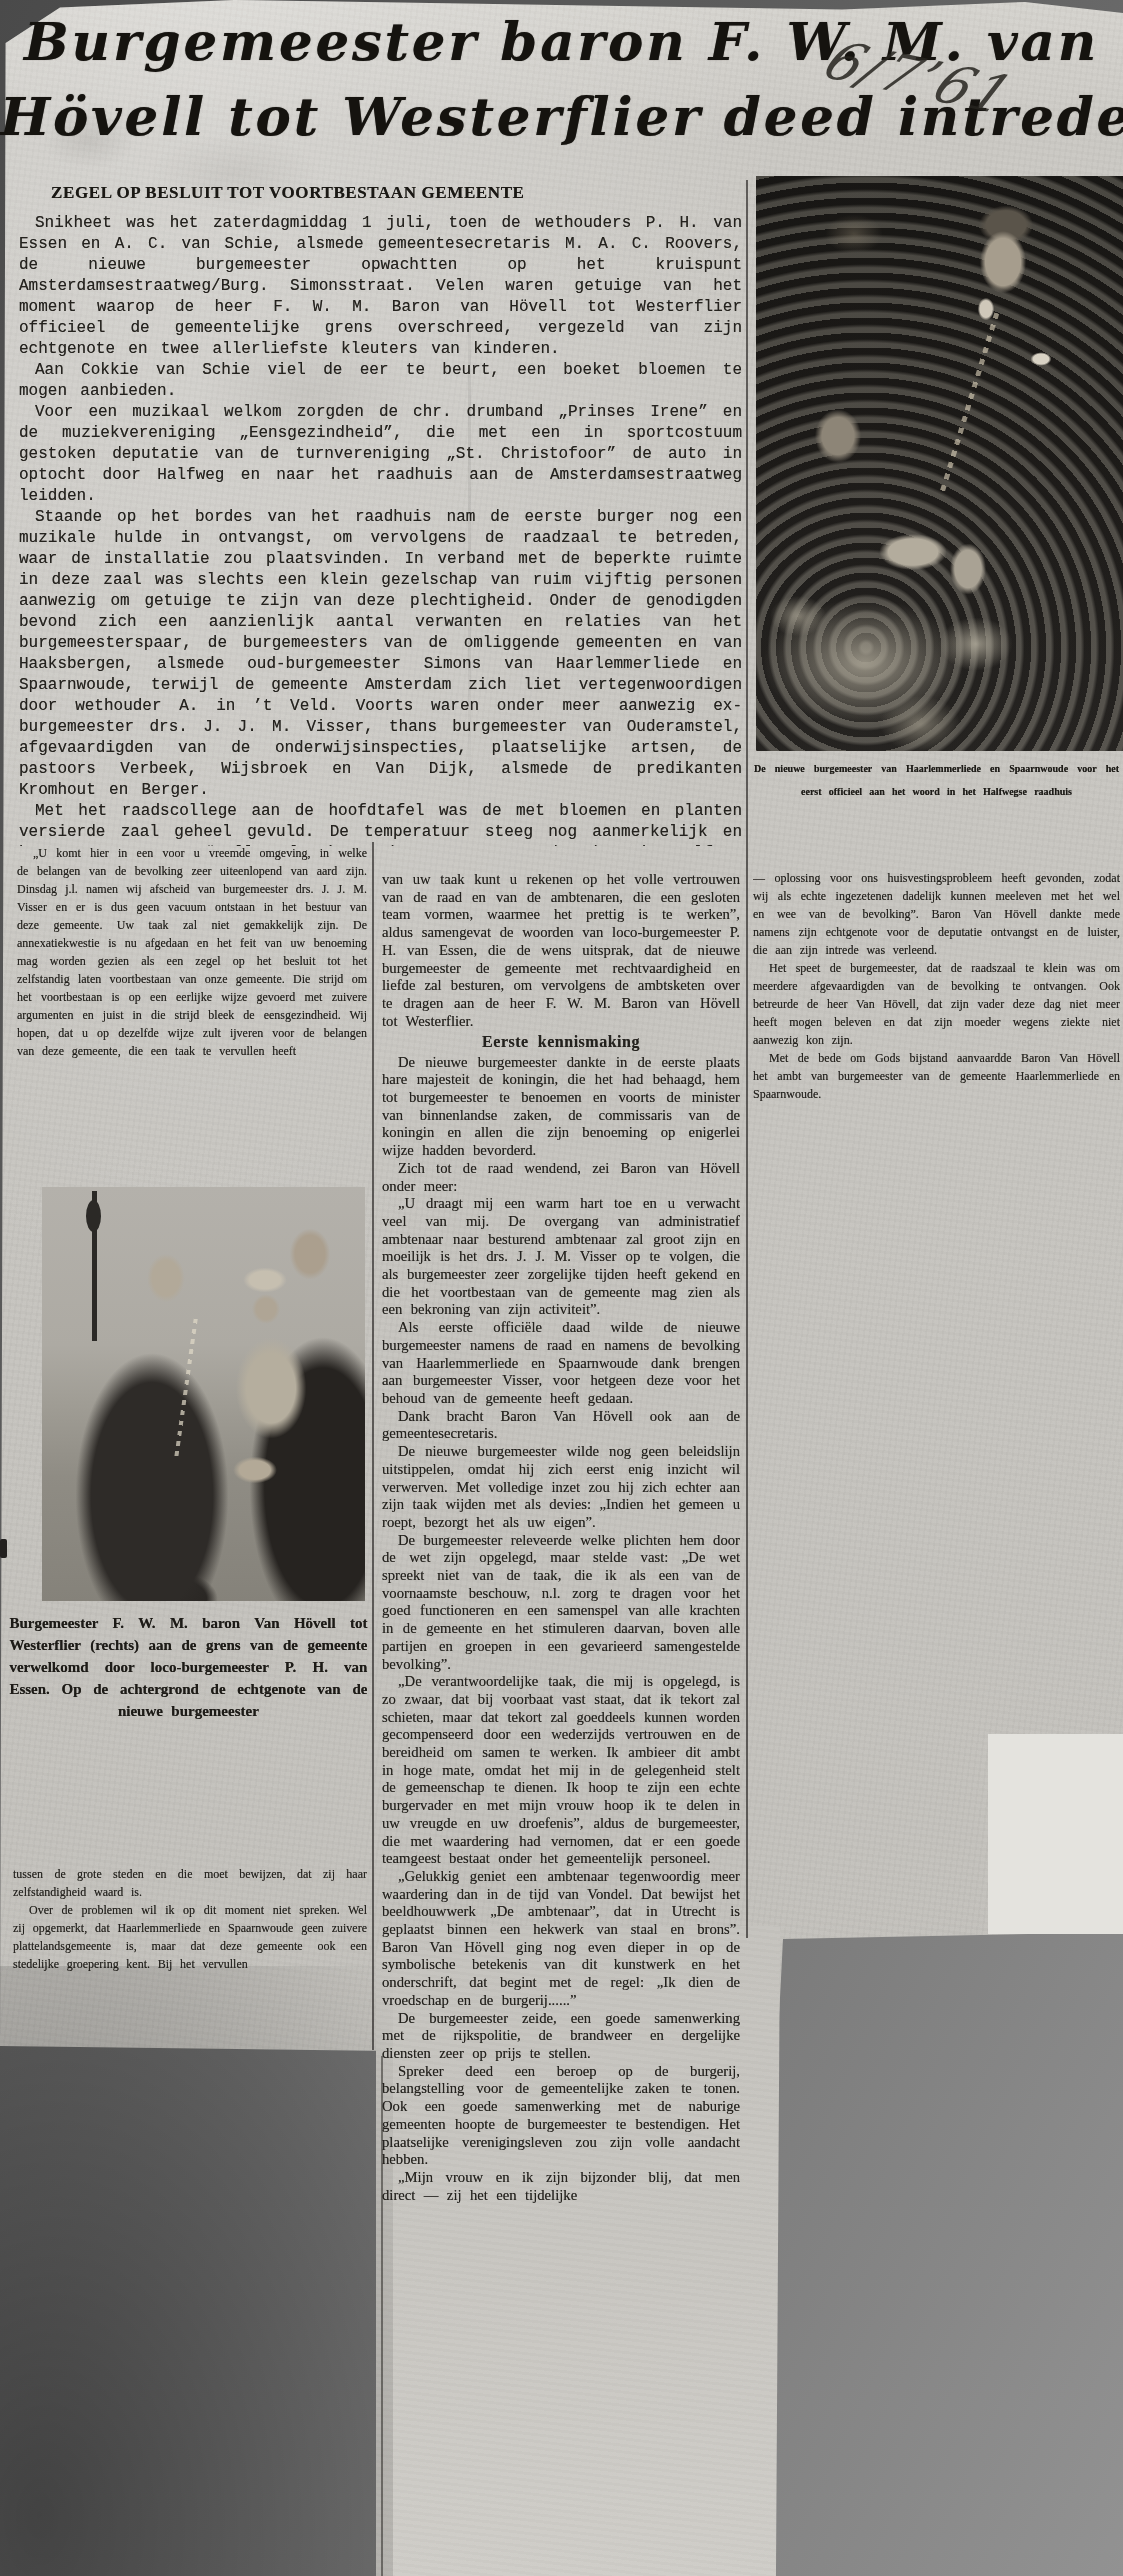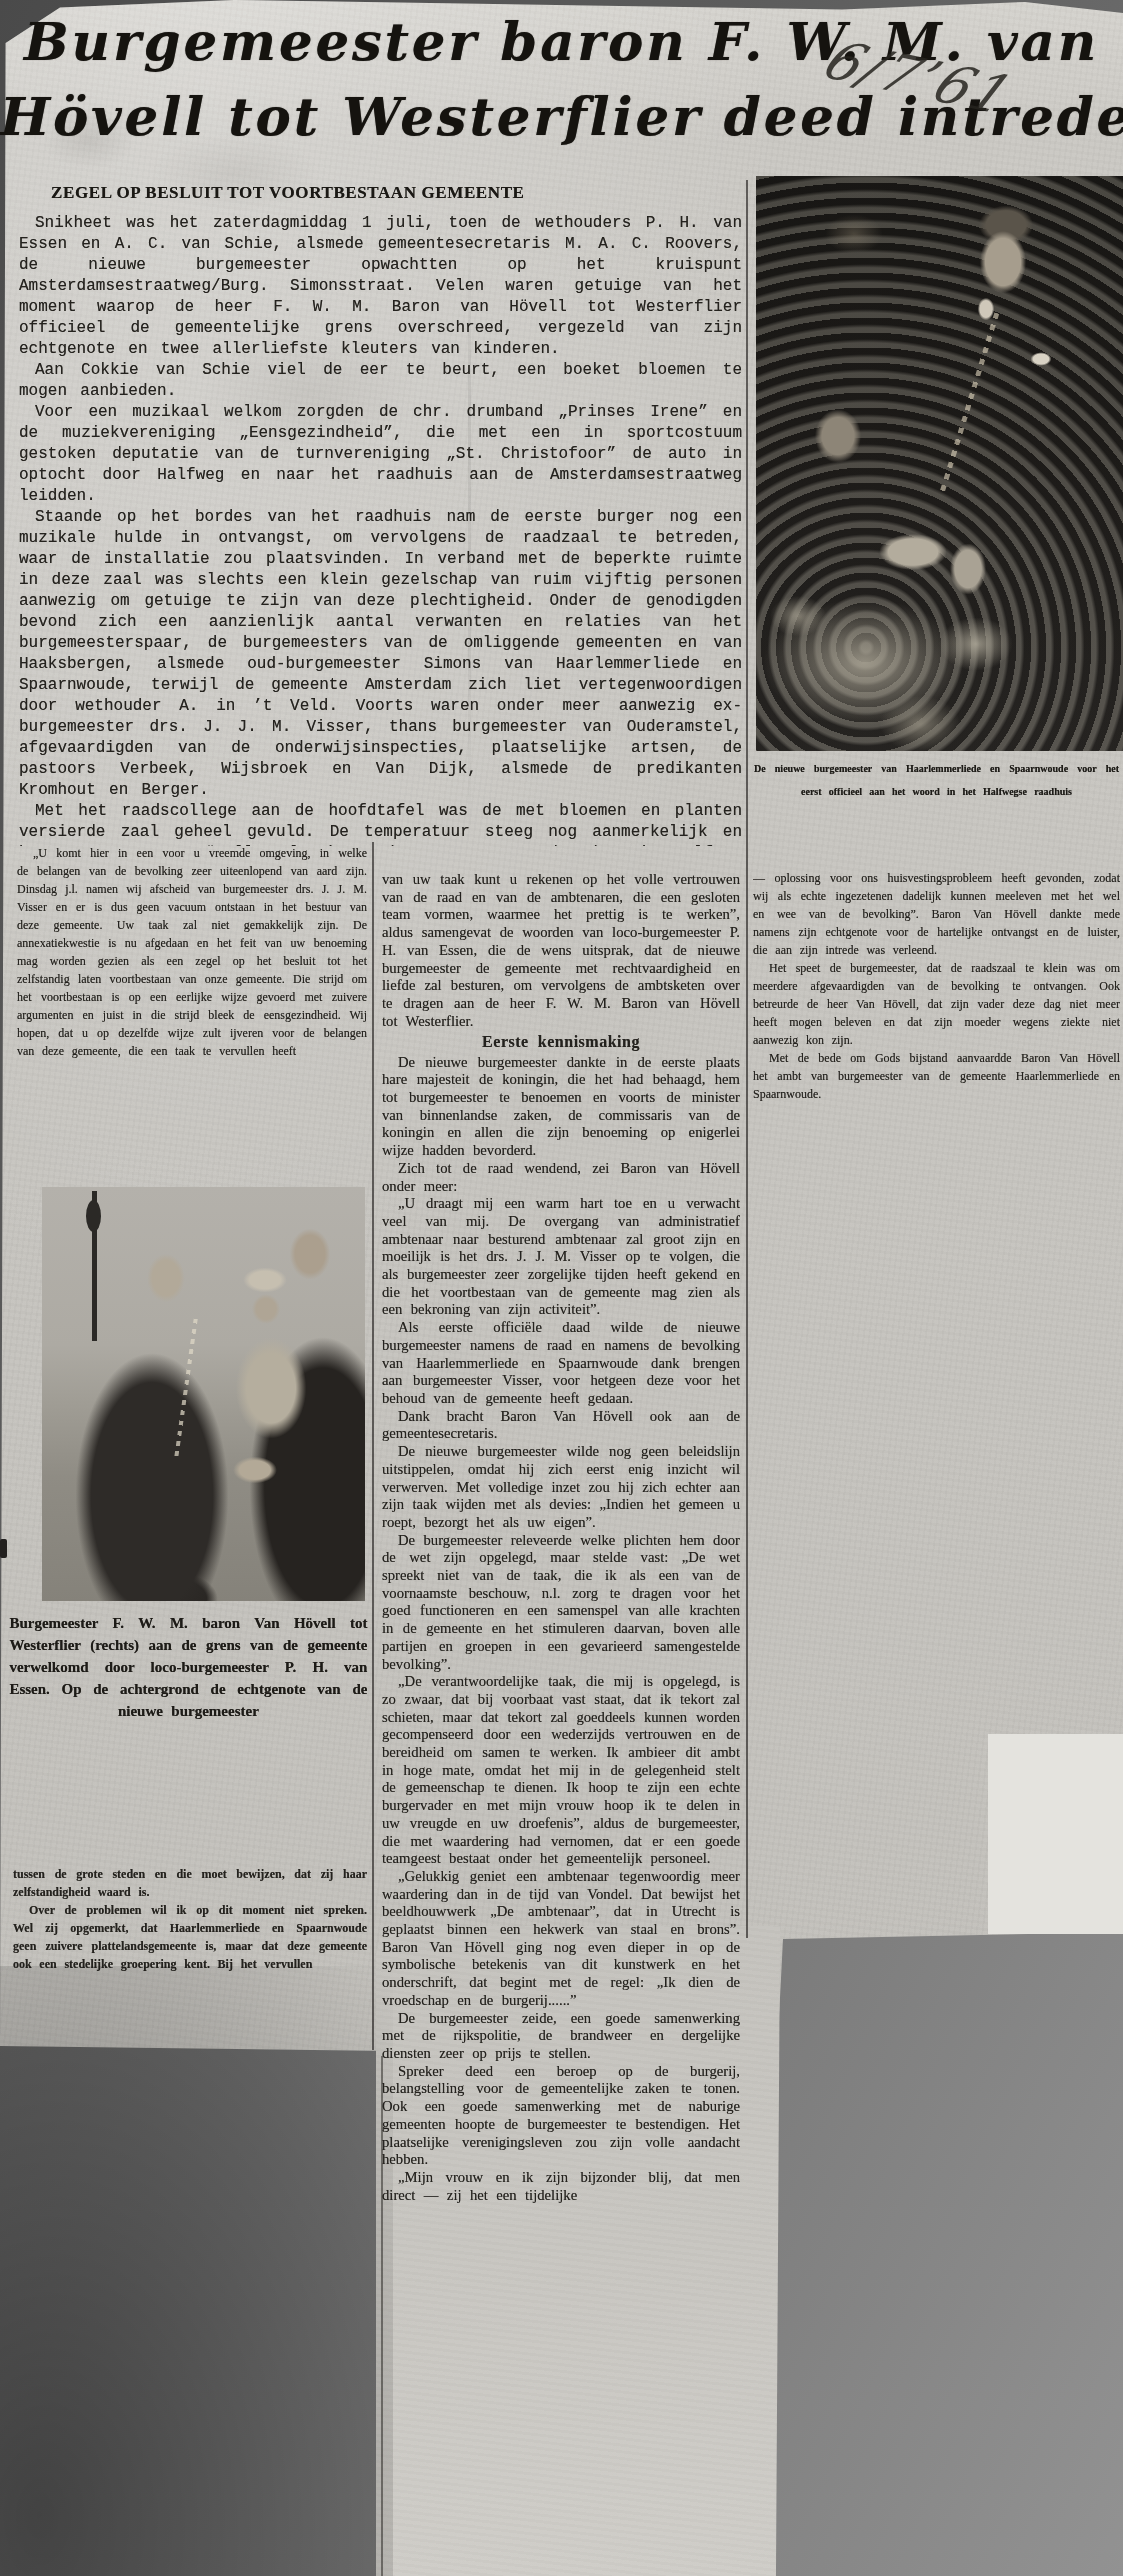--- a/index.html
+++ b/index.html
@@ -41,21 +41,21 @@
     transform:rotate(12deg) skewX(-16deg);opacity:.85;letter-spacing:1.9px;}
 
   .txt{color:#24221e;text-align:justify;text-shadow:0 0 0.6px rgba(36,34,30,.55);}
   .txt .par{margin:0;text-indent:16px;}
   .txt .par.ni{text-indent:0;}
   .b{font-weight:400;}
   .intro{position:absolute;left:19px;top:213px;width:723px;height:633px;overflow:hidden;
     font-size:16px;line-height:21px;word-spacing:3.7px;font-family:Liberation Mono, monospace;}
   .col{font-size:12px;line-height:18px;word-spacing:4.7px;overflow:hidden;}
   .col-left{position:absolute;left:17px;top:844px;width:350px;height:348px;}
-  .col-left-after{position:absolute;left:13px;top:1865px;width:354px;height:183px;font-weight:bold;}
+  .col-left-after{position:absolute;left:13px;top:1865px;width:354px;height:183px;}
   .col-mid{position:absolute;left:382px;top:871px;width:358px;height:1743px;font-size:14.7px;line-height:17.7px;}
   .col-right{position:absolute;left:753px;top:869px;width:367px;height:412px;}
   .subhead{font-weight:700;text-align:center;font-size:16px;margin:2.8px 0 2.8px 0;text-indent:0;letter-spacing:0.5px;}
   .caption{position:absolute;font-weight:700;color:#1d1b17;text-align:justify;text-align-last:center;
     text-shadow:0 0 0.5px rgba(29,27,23,.7);}
   .caption-left{left:9.4px;top:1612px;width:358px;font-size:15px;line-height:22px;word-spacing:4.7px;}
   .caption-right{left:754px;top:758px;width:365px;font-size:10px;line-height:22.5px;word-spacing:4.7px;}
 
   .vrule{position:absolute;width:1.9px;background:rgba(35,33,30,.65);}
   .rule-a{left:372px;top:842px;height:1208px;}
@@ -160,21 +160,21 @@
         <p class="par"><span>De burgemeester releveerde welke plichten hem door de wet zijn opgelegd, maar stelde vast: </span><span class="b">„De wet spreekt niet van de taak, die ik als een van de voornaamste beschouw, n.l. zorg te dragen voor het goed functioneren en een samenspel van alle krachten in de gemeente en het stimuleren daarvan, boven alle partijen en groepen in een gevarieerd samengestelde bevolking”.</span></p>
         <p class="par"><span class="b">„De verantwoordelijke taak, die mij is opgelegd, is zo zwaar, dat bij voorbaat vast staat, dat ik tekort zal schieten, maar dat tekort zal goeddeels kunnen worden gecompenseerd door een wederzijds vertrouwen en de bereidheid om samen te werken.</span><span> Ik ambieer dit ambt in hoge mate, omdat het mij in de gelegenheid stelt de gemeenschap te dienen. Ik hoop te zijn een echte burgervader en met mijn vrouw hoop ik te delen in uw vreugde en uw droefenis”, aldus de burgemeester, die met waardering had vernomen, dat er een goede teamgeest bestaat onder het gemeentelijk personeel.</span></p>
         <p class="par">„Gelukkig geniet een ambtenaar tegenwoordig meer waardering dan in de tijd van Vondel. Dat bewijst het beeldhouwwerk „De ambtenaar”, dat in Utrecht is geplaatst binnen een hekwerk van staal en brons”. Baron Van Hövell ging nog even dieper in op de symbolische betekenis van dit kunstwerk en het onderschrift, dat begint met de regel: „Ik dien de vroedschap en de burgerij......”</p>
         <p class="par">De burgemeester zeide, een goede samenwerking met de rijkspolitie, de brandweer en dergelijke diensten zeer op prijs te stellen.</p>
         <p class="par">Spreker deed een beroep op de burgerij, belangstelling voor de gemeentelijke zaken te tonen. Ook een goede samenwerking met de naburige gemeenten hoopte de burgemeester te bestendigen. Het plaatselijke verenigingsleven zou zijn volle aandacht hebben.</p>
         <p class="par">„Mijn vrouw en ik zijn bijzonder blij, dat men direct — zij het een tijdelijke</p>
       </div>
   </div>
 
   <div class="col col-right txt">
-      <p class="par ni">— oplossing voor ons huisvestingsprobleem heeft gevonden, zodat wij als echte ingezetenen dadelijk kunnen meeleven met het wel en wee van de bevolking”. Baron Van Hövell dankte mede namens zijn echtgenote voor de hartelijke ontvangst en de luister, die aan zijn intrede was verleend.</p>
+      <p class="par ni">— oplossing voor ons huisvestingsprobleem heeft gevonden, zodat wij als echte ingezetenen dadelijk kunnen meeleven met het wel en wee van de bevolking”. Baron Van Hövell dankte mede namens zijn echtgenote voor de deputatie ontvangst en de luister, die aan zijn intrede was verleend.</p>
       <p class="par">Het speet de burgemeester, dat de raadszaal te klein was om meerdere afgevaardigden van de bevolking te ontvangen. Ook betreurde de heer Van Hövell, dat zijn vader deze dag niet meer heeft mogen beleven en dat zijn moeder wegens ziekte niet aanwezig kon zijn.</p>
       <p class="par">Met de bede om Gods bijstand aanvaardde Baron Van Hövell het ambt van burgemeester van de gemeente Haarlemmerliede en Spaarnwoude.</p>
     </div>
 
   <div class="vrule rule-a"></div>
   <div class="vrule rule-b"></div>
   <div class="vrule rule-c"></div>
 
   <div class="handwriting">6/7’61</div>
 </div>

